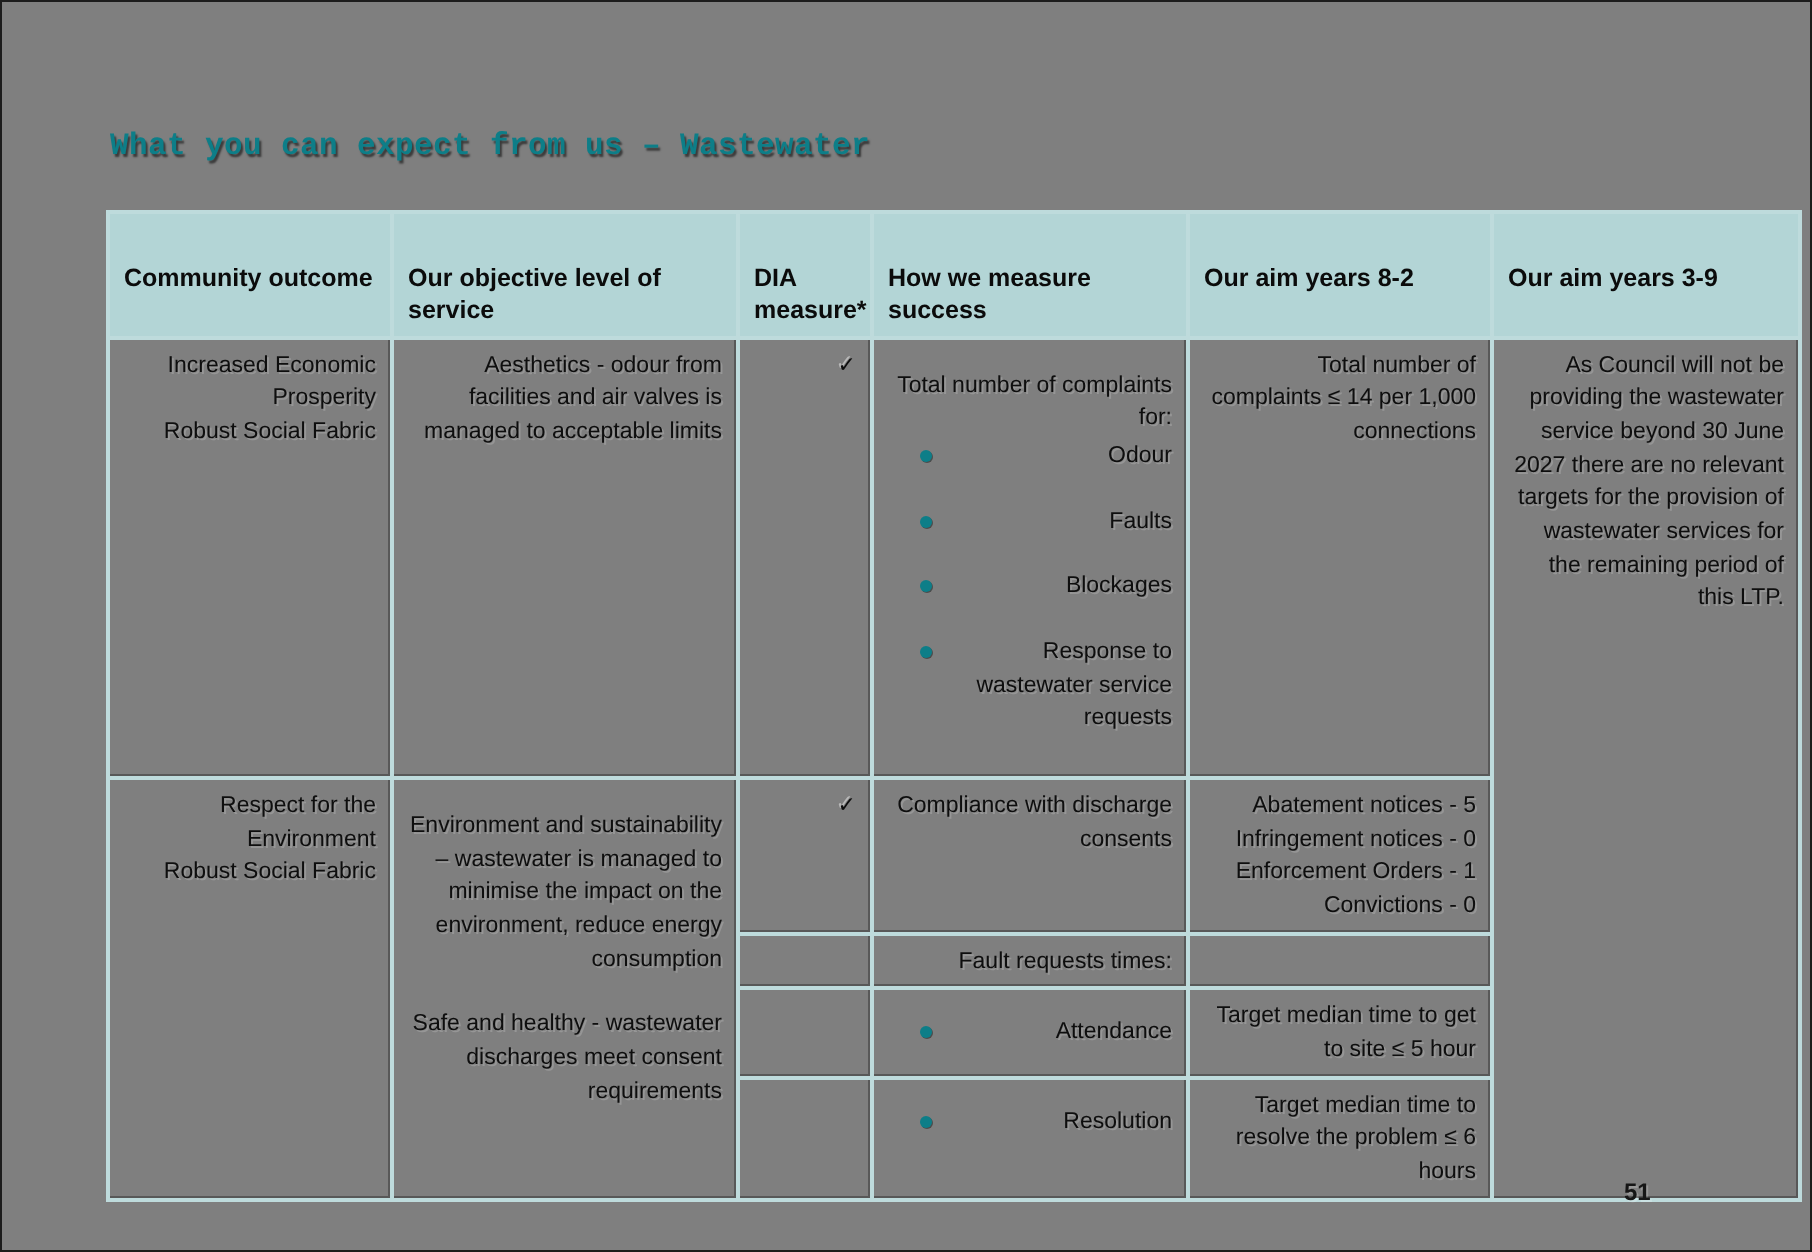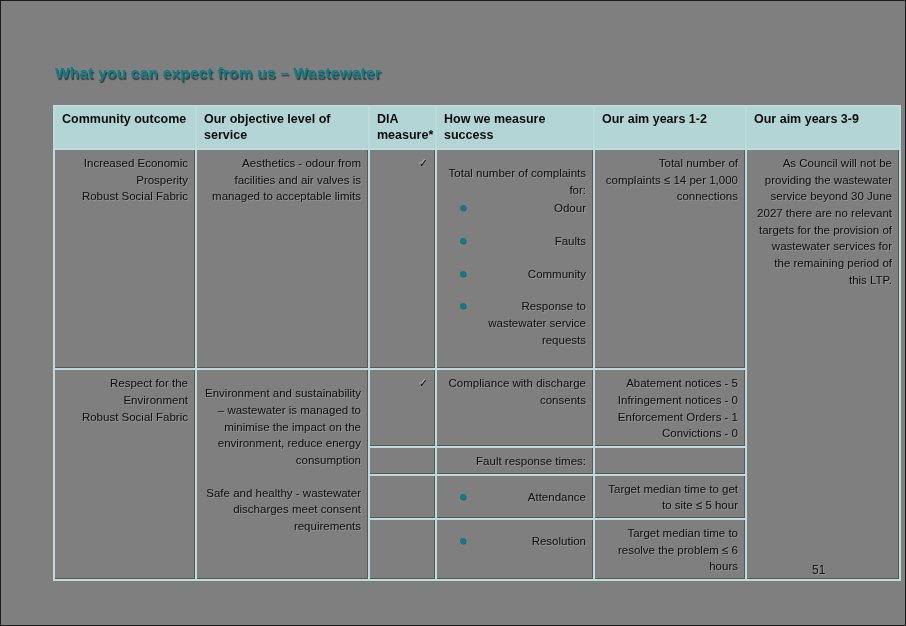--- a/index.html
+++ b/index.html
@@ -11,33 +11,34 @@
     width:906px;height:626px;position:relative;overflow:hidden;
     background:var(--page-bg);
     font-family:"Liberation Sans",sans-serif;
     box-shadow:inset 0 0 0 1px #1c1c1c;
   }
   .title{
     position:absolute;left:55px;top:64px;margin:0;
     font-size:15.5px;font-weight:bold;color:var(--title);
     text-shadow:1px 1.5px 1px rgba(0,0,0,0.55);
     letter-spacing:.2px;
+    font-family:Liberation Mono, monospace;
   }
   table.slt{
     position:absolute;left:53px;top:105px;width:846px;
     border-collapse:collapse;table-layout:fixed;
   }
   .slt th,.slt td{
     border:2px solid var(--border);
     vertical-align:top;text-align:left;
   }
   .slt th{
     background:var(--header-bg);
     font-size:12.5px;font-weight:bold;color:#0b0b0b;
-    padding:4px 6px 4px 7px;line-height:1.3;
+    padding:24px 6px 4px 7px;line-height:1.3;
   }
   .slt td{
     font-size:11.5px;color:var(--text);
     padding:5px 7px 4px 7px;line-height:1.45;
     text-shadow:1px 1px 0 rgba(255,255,255,0.18);
     box-shadow:inset -1px -1px 0 rgba(0,0,0,0.30);
     text-align:right;
   }
   tr.h-row{height:43px}
   tr.r1{height:210px}
@@ -53,22 +54,22 @@
   ul.blist li{position:relative;padding-left:42px;margin-bottom:16px;}
   ul.blist.single{margin-top:8px}
   ul.blist.single li{margin-bottom:0}
   .b{
     position:absolute;left:16px;top:5px;width:6px;height:6px;
     border-radius:50%;background:var(--bullet);
     box-shadow:0.5px 0.5px 0 rgba(0,0,0,0.4);
   }
   .aim-line{margin:0}
   .pageno{
-    position:absolute;left:812px;top:563px;
-    font-size:12px;font-weight:normal;color:#161616;
+    position:absolute;left:812px;top:589px;
+    font-size:12px;font-weight:bold;color:#161616;
     text-shadow:1px 1px 0 rgba(255,255,255,0.2);
   }
 </style>
 </head>
 <body>
 
 <div>
 
   <h1 class="title">What you can expect from us – Wastewater</h1>
 
@@ -80,40 +81,40 @@
       <col style="width:158px">
         <col style="width:152px">
         <col style="width:154px">
     </colgroup>
     <thead>
       <tr class="h-row">
         <th>Community outcome</th>
         <th>Our objective level of service</th>
         <th>DIA measure*</th>
         <th>How we measure success</th>
-        <th>Our aim years 1-2</th>
+        <th>Our aim years 8-2</th>
         <th>Our aim years 3-9</th>
       </tr>
     </thead>
     <tbody>
       <tr class="r1">
         <td>
           <div>Increased Economic Prosperity</div>
           <div>Robust Social Fabric</div>
         </td>
         <td>Aesthetics - odour from facilities and air valves is managed to acceptable limits</td>
         <td>
           <span class="check">✓</span>
         </td>
         <td>
           <div class="p">Total number of complaints for:</div>
           <ul class="blist">
             <li><span class="b"></span><span>Odour</span></li>
             <li><span class="b"></span><span>Faults</span></li>
-            <li><span class="b"></span><span>Community</span></li>
+            <li><span class="b"></span><span>Blockages</span></li>
             <li><span class="b"></span><span>Response to wastewater service requests</span></li>
           </ul>
         </td>
         <td>Total number of complaints ≤ 14 per 1,000 connections</td>
         <td rowspan="5">As Council will not be providing the wastewater service beyond 30 June 2027 there are no relevant targets for the provision of wastewater services for the remaining period of this LTP.</td>
       </tr>
 
       <tr class="r2a">
         <td rowspan="4">
           <div>Respect for the Environment</div>
@@ -130,21 +131,21 @@
         <td>
           <div class="aim-line">Abatement notices - 5</div>
           <div class="aim-line">Infringement notices - 0</div>
           <div class="aim-line">Enforcement Orders - 1</div>
           <div class="aim-line">Convictions - 0</div>
         </td>
       </tr>
 
       <tr class="r2b">
         <td></td>
-        <td>Fault response times:</td>
+        <td>Fault requests times:</td>
         <td></td>
       </tr>
 
       <tr class="r2c">
         <td></td>
         <td>
           <ul class="blist single">
             <li><span class="b"></span><span>Attendance</span></li>
           </ul>
         </td>

